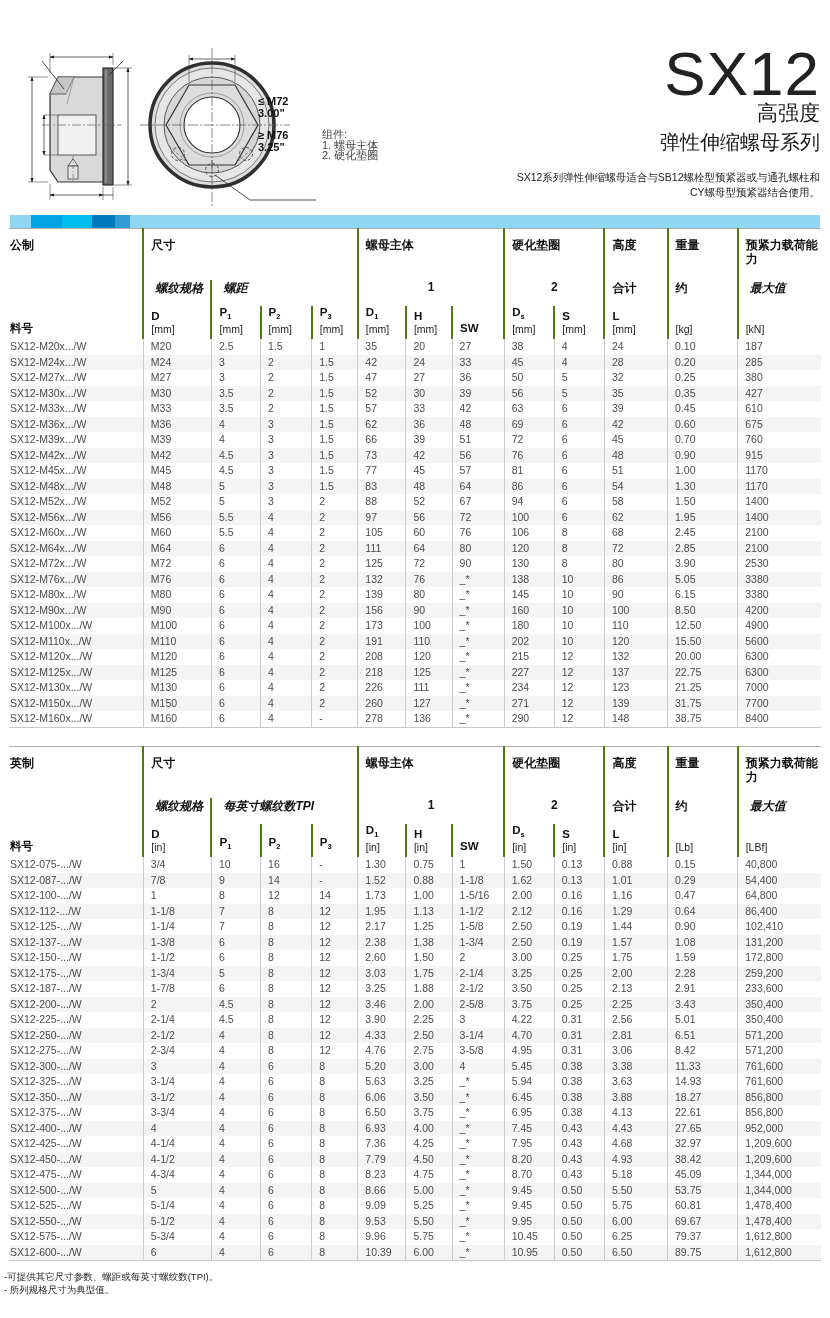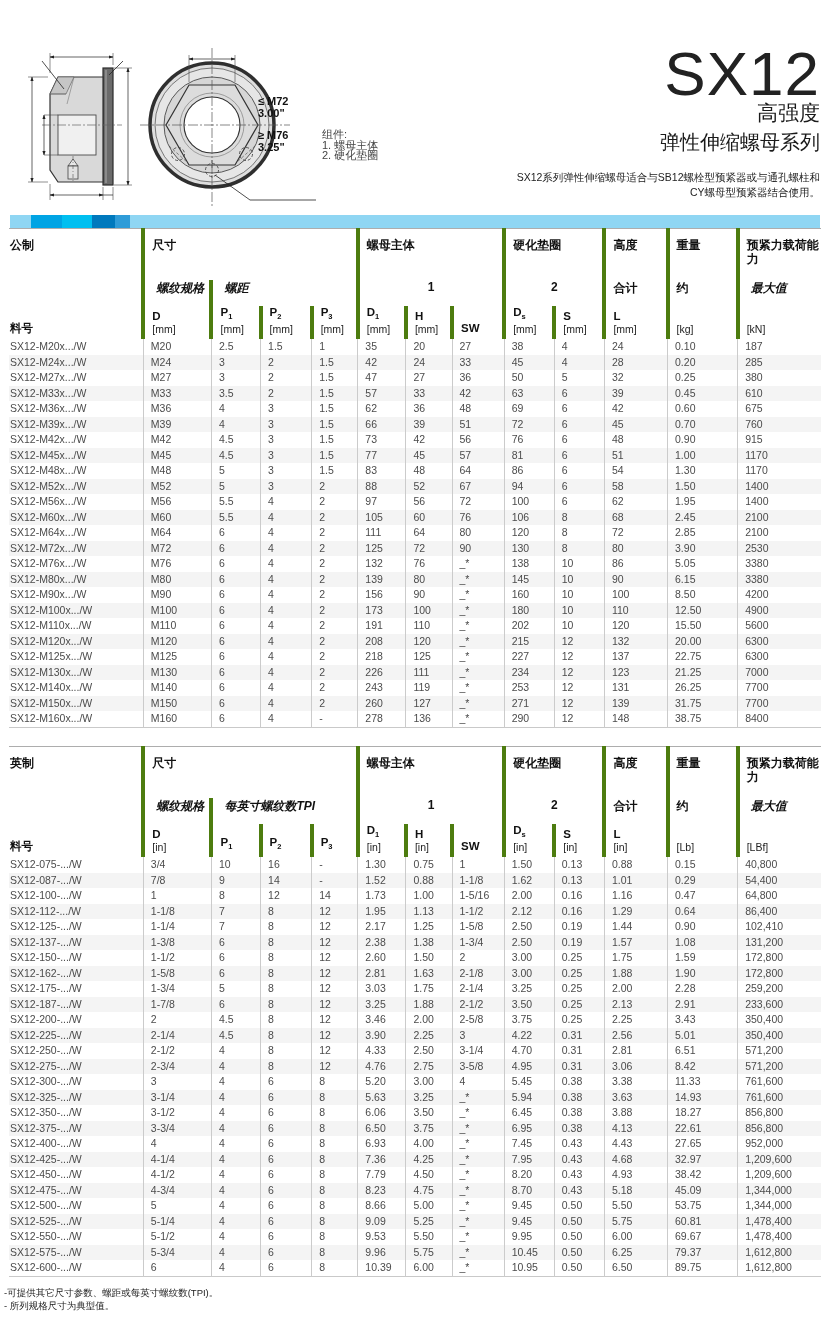--- a/index.html
+++ b/index.html
@@ -34,21 +34,21 @@
   #metric-table{margin-top:0;}
   #imperial-table{margin-top:18px;}
   col.c0{width:134px}col.c1{width:68px}col.c2{width:49px}col.c3{width:51px}col.c4{width:46px}
   col.c5{width:48px}col.c6{width:46px}col.c7{width:52px}col.c8{width:50px}col.c9{width:50px}
   col.c10{width:63px}col.c11{width:70px}col.c12{width:83px}
   th{font-weight:bold;text-align:left;padding:0 0 0 7px;color:#111;}
   th:first-child{padding-left:1px;}
   .gr1 th{height:42px;vertical-align:top;padding-top:9px;font-size:12px;line-height:14px;}
   .gr2 th{height:26px;vertical-align:top;font-size:12px;}
   .gr3 th{height:28px;vertical-align:bottom;padding-bottom:4px;}
-  .bl{border-left:4px solid #4d7c0f;}
+  .bl{border-left:2px solid #4d7c0f;}
   .ind{padding-left:11px;font-style:italic;}
   .ctr{text-align:center;padding-left:0;}
   .sym{font-size:11.5px;font-weight:bold;line-height:13px;}
   .sym sub{font-size:7.5px;}
   .unit{font-size:10.5px;font-weight:normal;color:#222;line-height:12px;}
   tbody td{height:15.5px;line-height:15.5px;font-size:10.5px;color:#4b4b4b;padding:0 0 0 7px;white-space:nowrap;overflow:hidden;}
   tbody td:first-child{padding-left:1px;}
   tbody td:not(:first-child){border-left:1px solid #cbcbcb;}
   tbody tr:nth-child(even){background:#f4f4f4;}
 
@@ -318,20 +318,35 @@
         <td>47</td>
         <td>27</td>
         <td>36</td>
         <td>50</td>
         <td>5</td>
         <td>32</td>
         <td>0.25</td>
         <td>380</td>
       </tr>
       <tr>
+        <td>SX12-M30x.../W</td>
+        <td>M30</td>
+        <td>3.5</td>
+        <td>2</td>
+        <td>1.5</td>
+        <td>52</td>
+        <td>30</td>
+        <td>39</td>
+        <td>56</td>
+        <td>5</td>
+        <td>35</td>
+        <td>0.35</td>
+        <td>427</td>
+      </tr>
+      <tr>
         <td>SX12-M33x.../W</td>
         <td>M33</td>
         <td>3.5</td>
         <td>2</td>
         <td>1.5</td>
         <td>57</td>
         <td>33</td>
         <td>42</td>
         <td>63</td>
         <td>6</td>
@@ -601,35 +616,20 @@
         <td>4</td>
         <td>2</td>
         <td>226</td>
         <td>111</td>
         <td>_*</td>
         <td>234</td>
         <td>12</td>
         <td>123</td>
         <td>21.25</td>
         <td>7000</td>
-      </tr>
-      <tr>
-        <td>SX12-M140x.../W</td>
-        <td>M140</td>
-        <td>6</td>
-        <td>4</td>
-        <td>2</td>
-        <td>243</td>
-        <td>119</td>
-        <td>_*</td>
-        <td>253</td>
-        <td>12</td>
-        <td>131</td>
-        <td>26.25</td>
-        <td>7700</td>
       </tr>
       <tr>
         <td>SX12-M150x.../W</td>
         <td>M150</td>
         <td>6</td>
         <td>4</td>
         <td>2</td>
         <td>260</td>
         <td>127</td>
         <td>_*</td>
@@ -843,35 +843,20 @@
         <td>2.60</td>
         <td>1.50</td>
         <td>2</td>
         <td>3.00</td>
         <td>0.25</td>
         <td>1.75</td>
         <td>1.59</td>
         <td>172,800</td>
       </tr>
       <tr>
-        <td>SX12-162-.../W</td>
-        <td>1-5/8</td>
-        <td>6</td>
-        <td>8</td>
-        <td>12</td>
-        <td>2.81</td>
-        <td>1.63</td>
-        <td>2-1/8</td>
-        <td>3.00</td>
-        <td>0.25</td>
-        <td>1.88</td>
-        <td>1.90</td>
-        <td>172,800</td>
-      </tr>
-      <tr>
         <td>SX12-175-.../W</td>
         <td>1-3/4</td>
         <td>5</td>
         <td>8</td>
         <td>12</td>
         <td>3.03</td>
         <td>1.75</td>
         <td>2-1/4</td>
         <td>3.25</td>
         <td>0.25</td>

